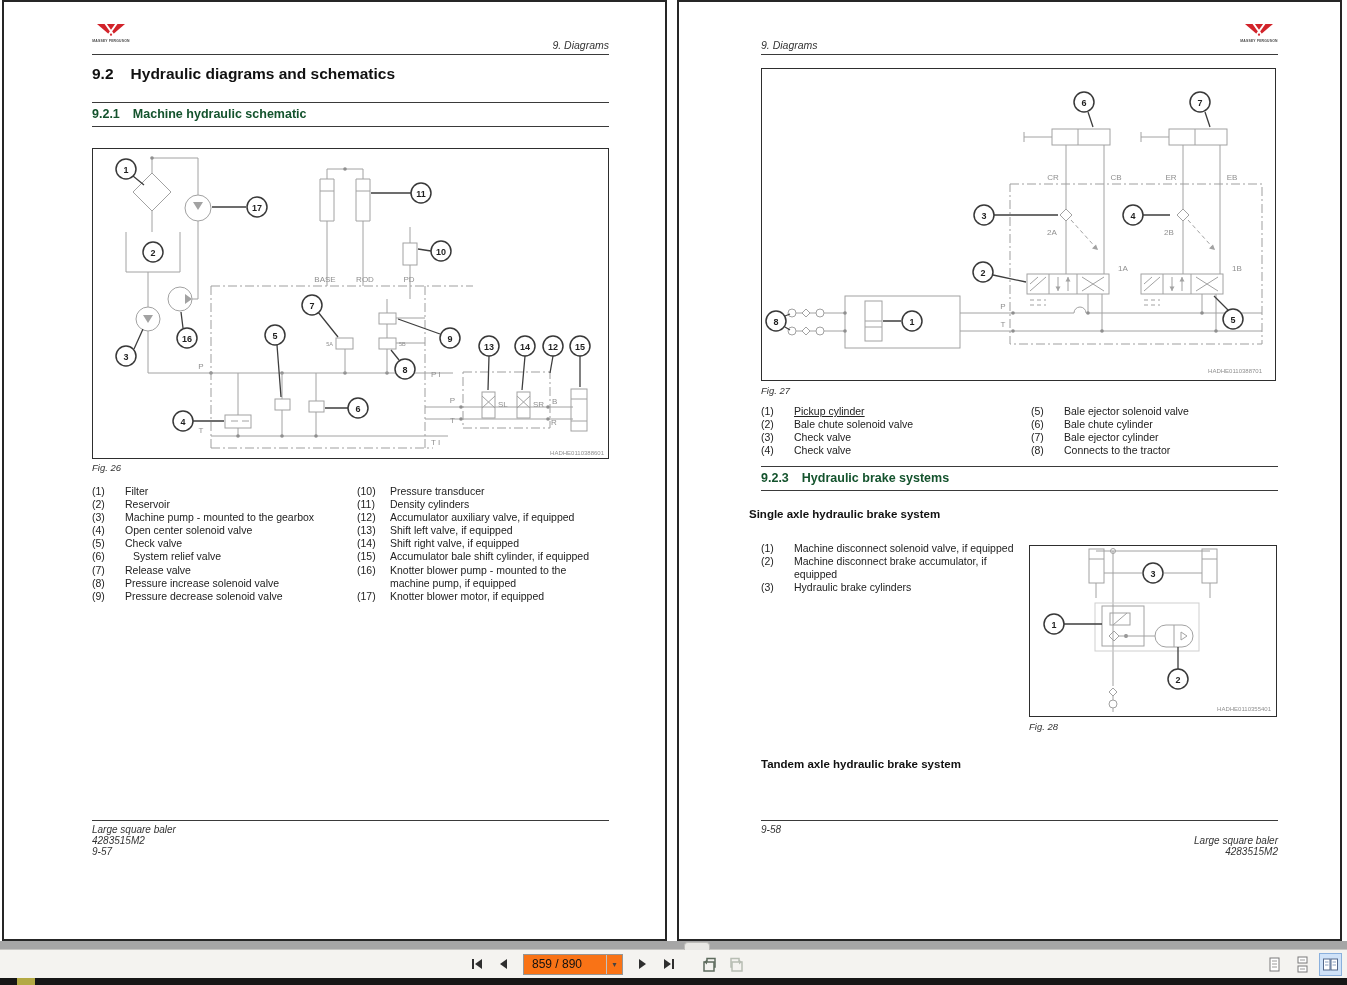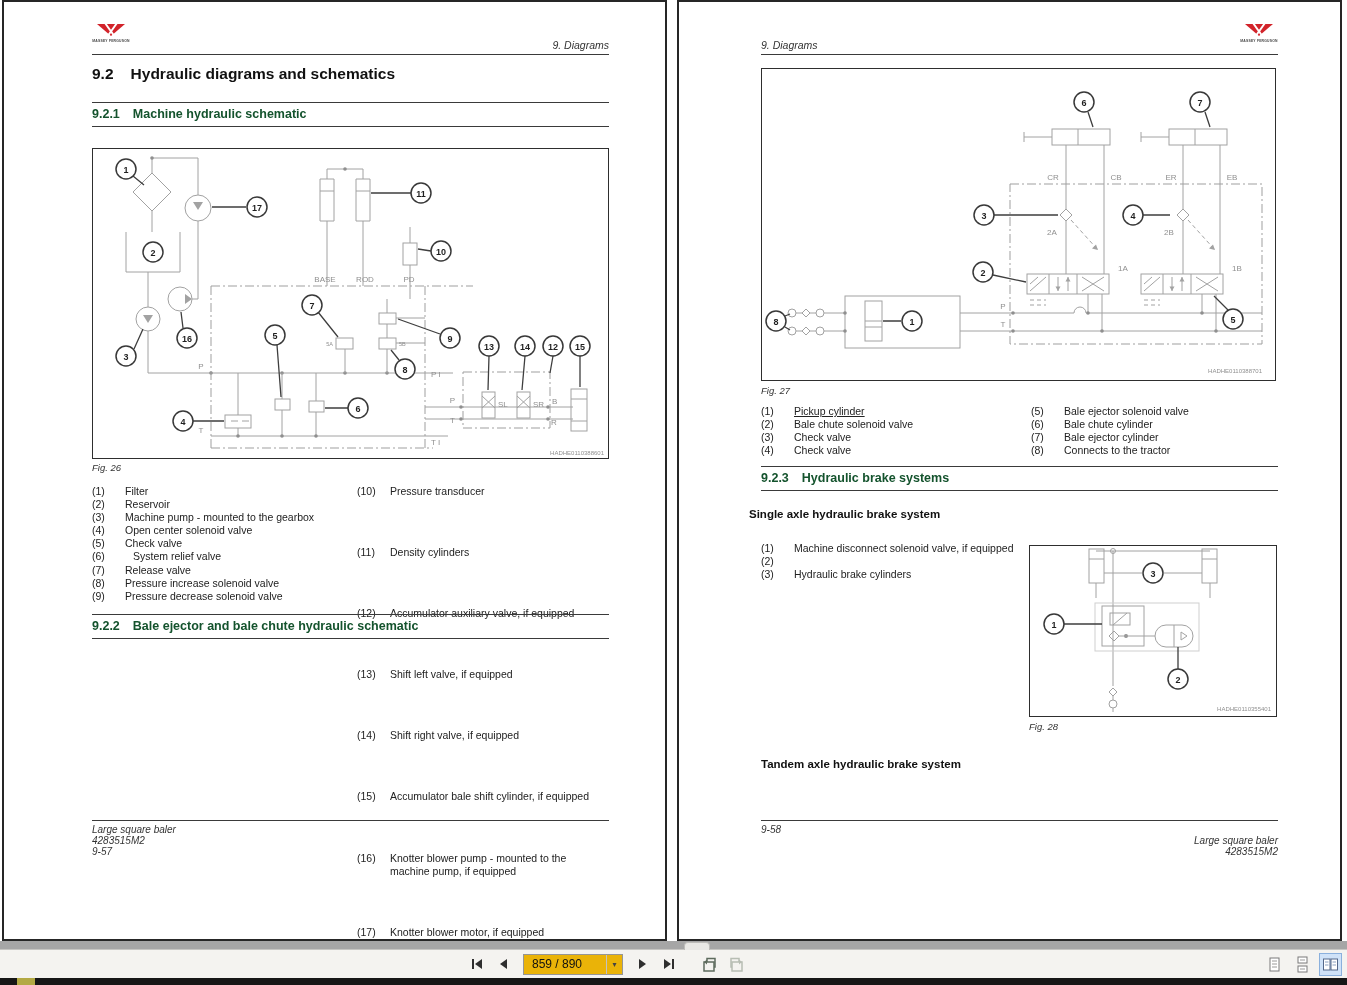--- a/index.html
+++ b/index.html
@@ -47,21 +47,21 @@
   .cn{font-size:9px;font-weight:bold;fill:#1f1f1f;text-anchor:middle;}
   
   .band{position:absolute;top:941px;left:0;right:0;height:8px;background:#a6a6a6;}
   .bottombar{position:absolute;top:949px;left:0;right:0;height:29px;background:#f4f3f0;
              border-top:1px solid #c6c5c2;box-sizing:border-box;}
   .tabhandle{position:absolute;top:-8px;left:684px;width:26px;height:8px;background:#e9e8e5;
              border:1px solid #bdbcb9;border-bottom:none;border-radius:4px 4px 0 0;box-sizing:border-box;}
   .navgroup{position:absolute;left:466px;top:3px;display:flex;align-items:center;gap:5px;}
   .tbtn{width:22px;height:22px;display:flex;align-items:center;justify-content:center;
         background:transparent;border:none;padding:0;cursor:pointer;}
-  .pagebox{width:100px;height:21px;background:#eab308;border:1px solid #969695;display:flex;
+  .pagebox{width:100px;height:21px;background:#f97316;border:1px solid #969695;display:flex;
            align-items:center;box-sizing:border-box;margin:0 3px;}
   .pagebox .pv{flex:1;font-size:12px;padding-left:8px;color:#111;}
   .pagebox .caret{width:15px;height:100%;border-left:1px solid #c2c2c2;display:flex;
                   align-items:center;justify-content:center;font-size:8px;color:#444;}
   .histgap{width:8px;}
   .viewgroup{position:absolute;right:5px;top:3px;display:flex;gap:5px;}
   .vbtn{width:23px;height:23px;display:flex;align-items:center;justify-content:center;
         border:1px solid transparent;background:transparent;padding:0;cursor:pointer;box-sizing:border-box;}
   .vbtn.active{background:#cfe2f8;border:1px solid #8ab0dd;}
   .taskbar{position:absolute;top:978px;left:0;right:0;height:7px;background:#161616;}
@@ -272,21 +272,21 @@
         </div>
       <div class="lrow">
           <span class="ln">(8)</span>
           <span class="lt" style="width:210px;">Pressure increase solenoid valve</span>
         </div>
       <div class="lrow">
           <span class="ln">(9)</span>
           <span class="lt" style="width:210px;">Pressure decrease solenoid valve</span>
         </div>
     </div>
-    <div class="lcol" style="width:252px;gap:48px;">
+    <div class="lcol" style="width:252px;">
       <div class="lrow">
           <span class="ln">(10)</span>
           <span class="lt" style="width:218px;">Pressure transducer</span>
         </div>
       <div class="lrow">
           <span class="ln">(11)</span>
           <span class="lt" style="width:218px;">Density cylinders</span>
         </div>
       <div class="lrow">
           <span class="ln">(12)</span>
@@ -308,24 +308,20 @@
           <span class="ln">(16)</span>
           <span class="lt" style="width:218px;">Knotter blower pump - mounted to the machine pump, if equipped</span>
         </div>
       <div class="lrow">
           <span class="ln">(17)</span>
           <span class="lt" style="width:218px;">Knotter blower motor, if equipped</span>
         </div>
     </div>
   </div>
 
-  <div class="secbar" style="left:88px;top:612px;width:517px;">
-    <span>9.2.2</span>
-    <span>Bale ejector and bale chute hydraulic schematic</span>
-  </div>
 
   <div class="pgfoot" style="left:88px;top:818px;width:517px;">
     <div>
       <div>Large square baler</div>
       <div>4283515M2</div>
     </div>
     <div>9-57</div>
   </div>
 </div>
 
@@ -484,20 +480,21 @@
   <div class="bold-sub" style="left:70px;top:506px;">Single axle hydraulic brake system</div>
 
   <div class="legend" style="left:82px;top:540px;width:270px;">
     <div class="lcol" style="width:270px;">
       <div class="lrow">
           <span class="ln">(1)</span>
           <span class="lt" style="width:222px;">Machine disconnect solenoid valve, if equipped</span>
         </div>
       <div class="lrow">
           <span class="ln">(2)</span>
+          <span class="lt" style="width:222px;">Machine disconnect brake accumulator, if equipped</span>
         </div>
       <div class="lrow">
           <span class="ln">(3)</span>
           <span class="lt" style="width:222px;">Hydraulic brake cylinders</span>
         </div>
     </div>
   </div>
 
   <div class="figbox" style="left:350px;top:543px;width:248px;height:172px;">
     <svg width="246" height="170" viewBox="0 0 246 170">

